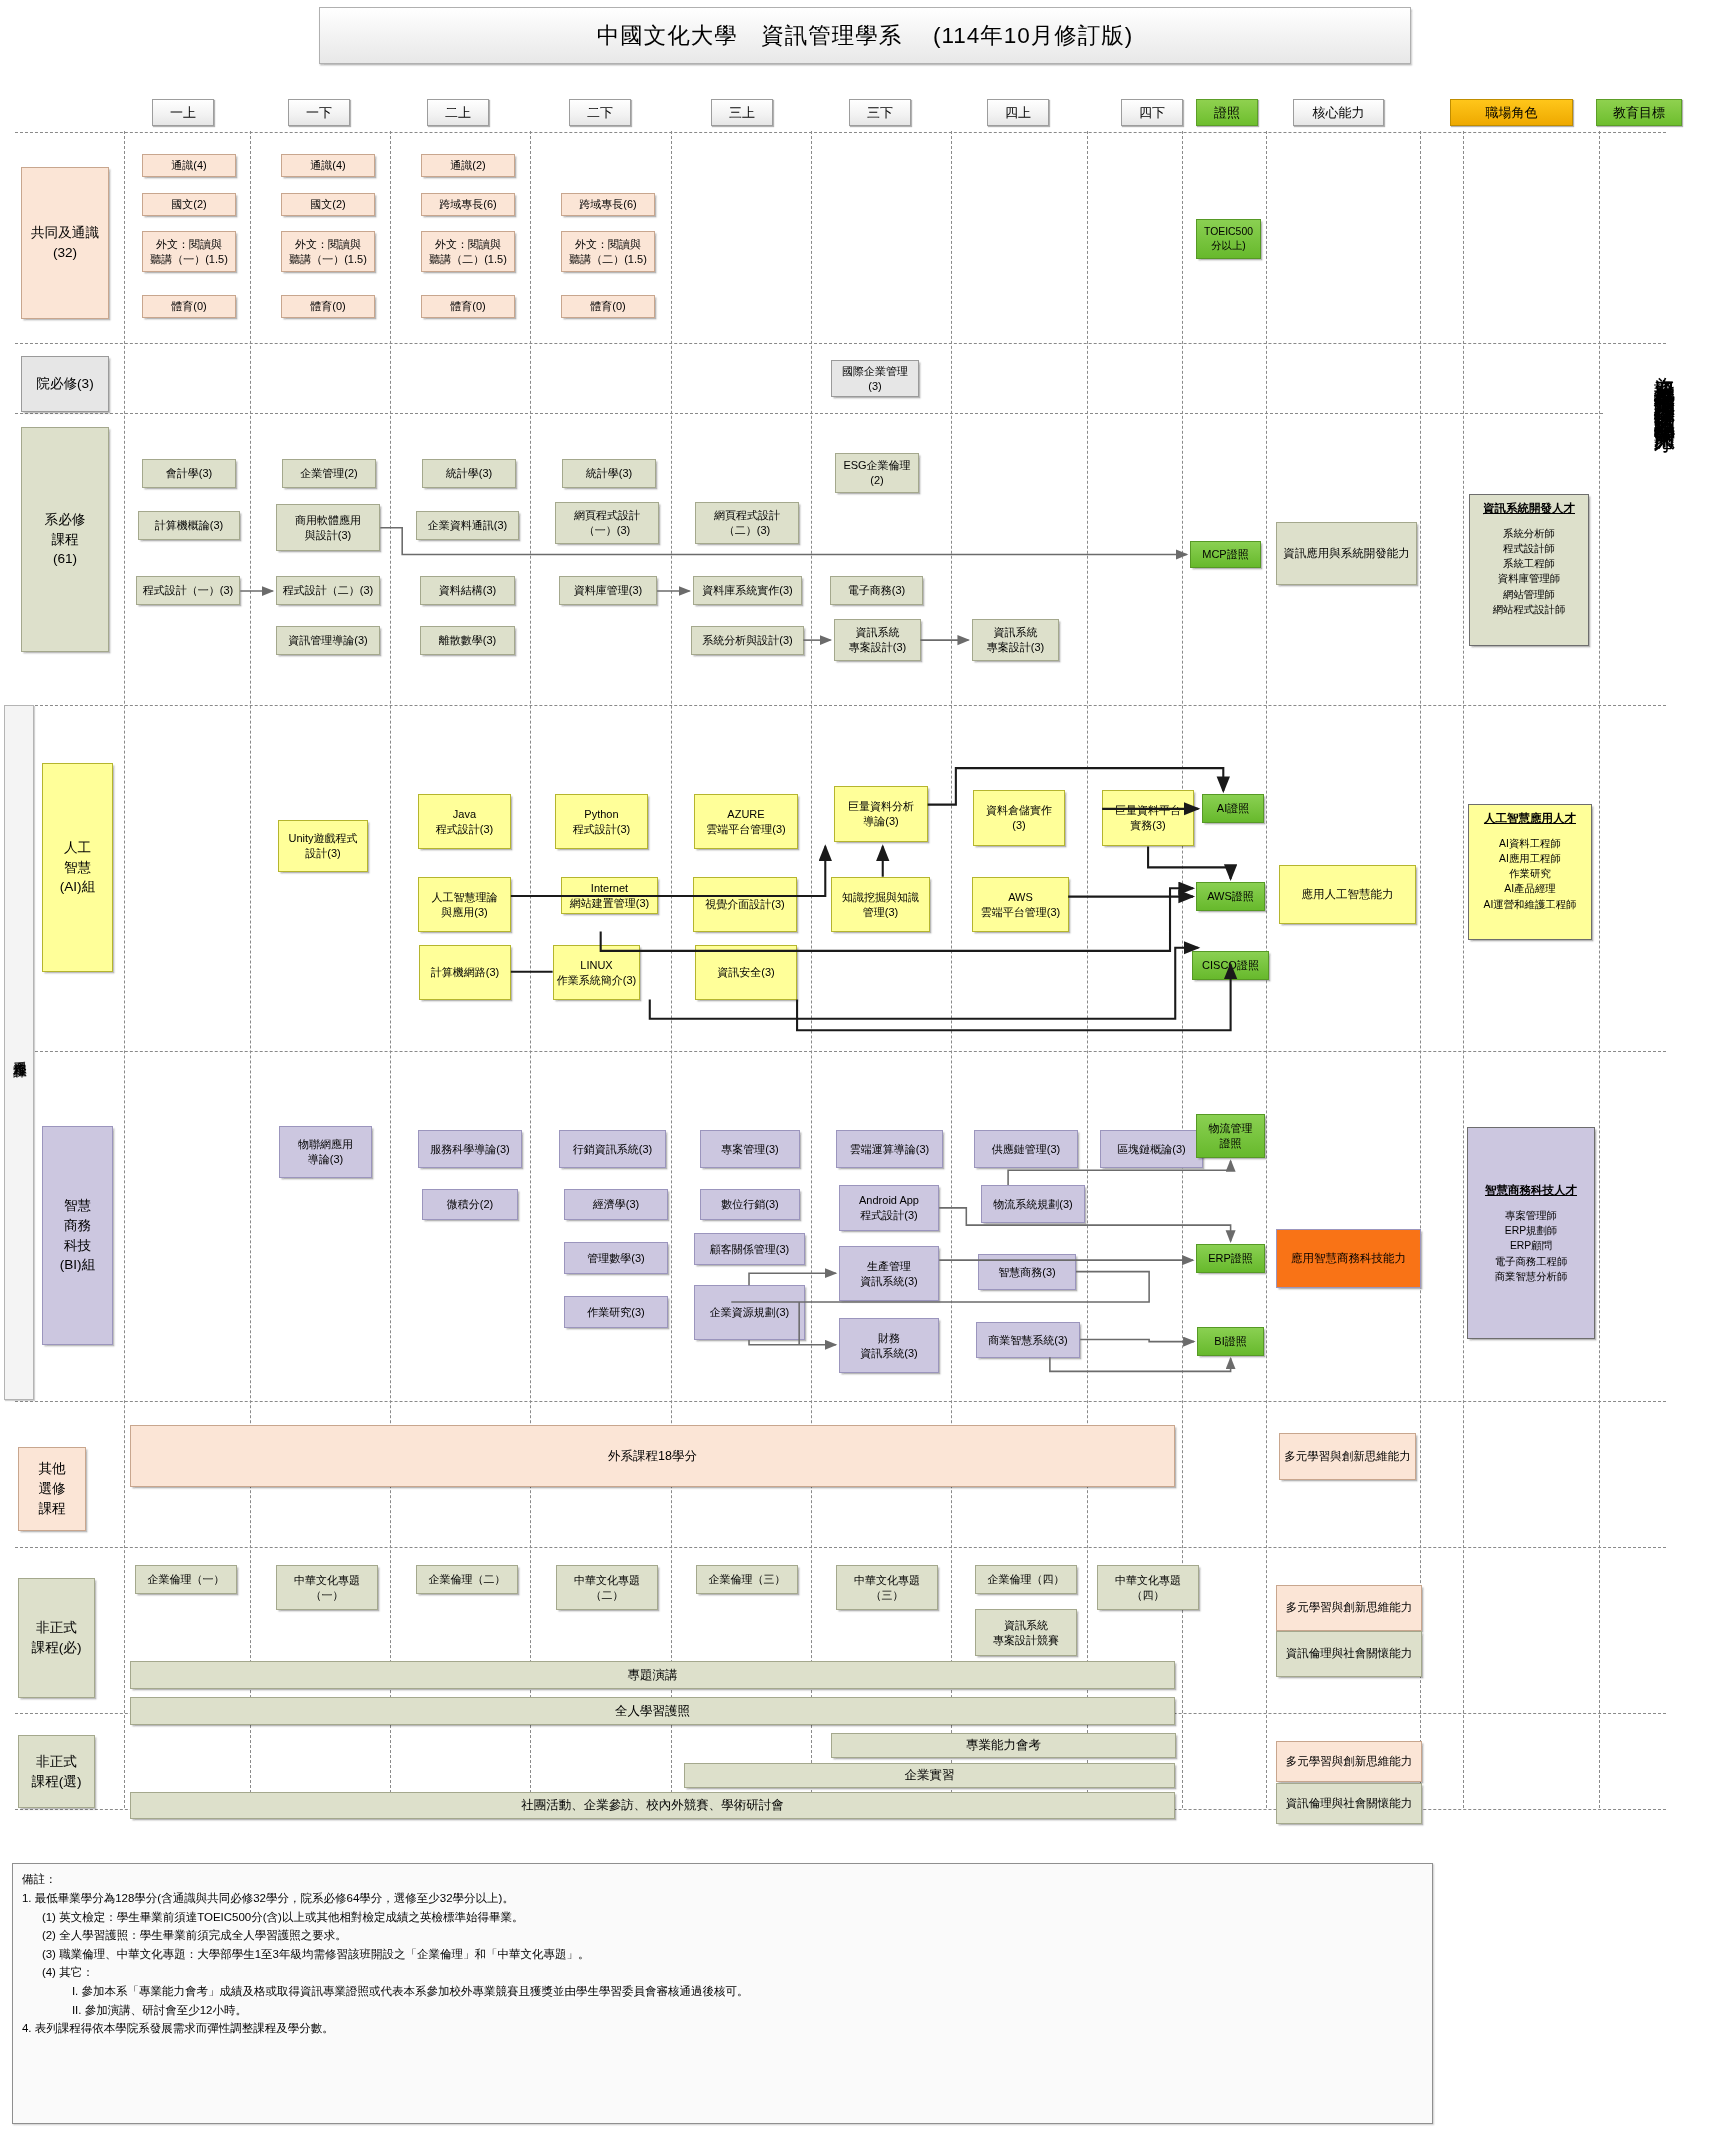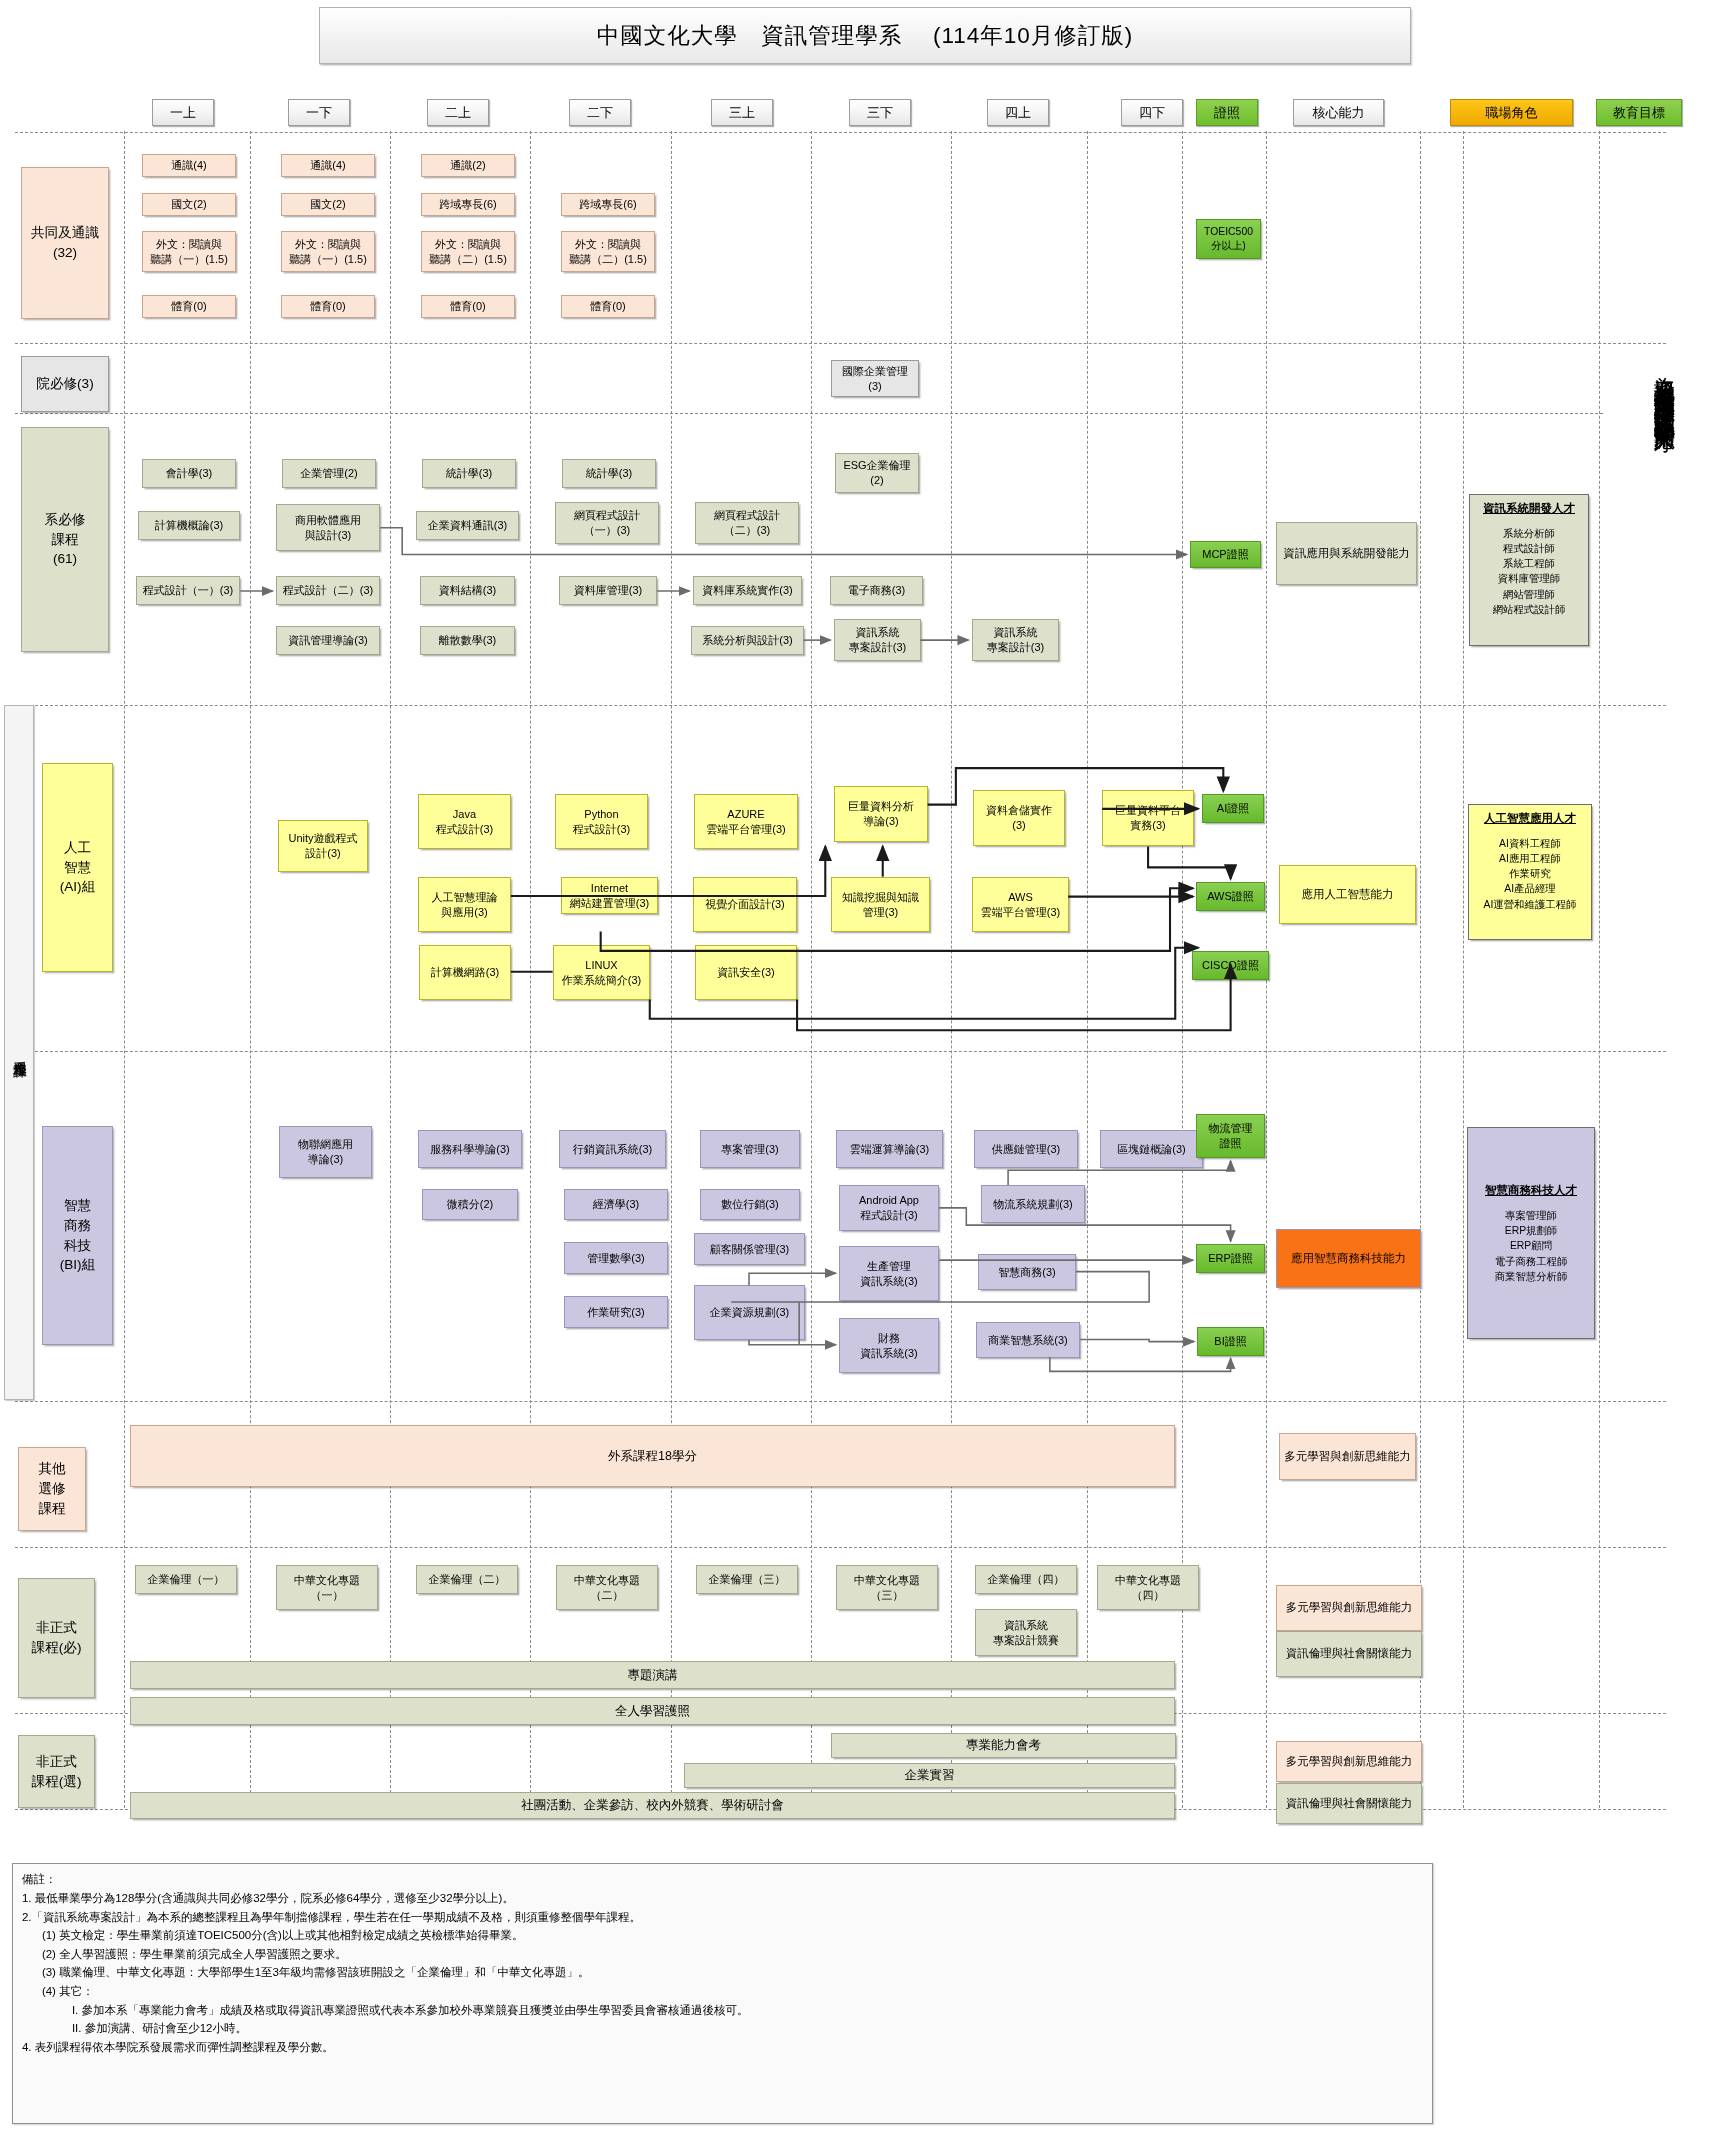--- a/index.html
+++ b/index.html
@@ -256,21 +256,21 @@
 <div class="node n-ai" style="left:418px;top:794px;width:93px;height:55px;white-space:pre-line;">Java
 程式設計(3)</div>
 <div class="node n-ai" style="left:418px;top:877px;width:93px;height:55px;white-space:pre-line;">人工智慧理論
 與應用(3)</div>
 <div class="node n-ai" style="left:419px;top:945px;width:92px;height:55px;white-space:pre-line;">計算機網路(3)</div>
 
 <div class="node n-ai" style="left:555px;top:794px;width:93px;height:55px;white-space:pre-line;">Python
 程式設計(3)</div>
 <div class="node n-ai" style="left:561px;top:877px;width:97px;height:37px;white-space:pre-line;">Internet
 網站建置管理(3)</div>
-<div class="node n-ai" style="left:553px;top:945px;width:97px;height:55px;white-space:pre-line;">LINUX
+<div class="node n-ai" style="left:553px;top:945px;width:87px;height:55px;white-space:pre-line;">LINUX
 作業系統簡介(3)</div>
 
 <div class="node n-ai" style="left:694px;top:794px;width:104px;height:55px;white-space:pre-line;">AZURE
 雲端平台管理(3)</div>
 <div class="node n-ai" style="left:693px;top:877px;width:104px;height:55px;white-space:pre-line;">視覺介面設計(3)</div>
 <div class="node n-ai" style="left:695px;top:945px;width:102px;height:55px;white-space:pre-line;">資訊安全(3)</div>
 
 <div class="node n-ai" style="left:834px;top:786px;width:94px;height:56px;white-space:pre-line;">巨量資料分析
 導論(3)</div>
 <div class="node n-ai" style="left:831px;top:877px;width:99px;height:55px;white-space:pre-line;">知識挖掘與知識
@@ -455,21 +455,20 @@
 
     <path d="M2068,2564 L2200,2564 L2200,2568 L2286,2568" marker-end="url(#ah)"></path>
 
     <path d="M2010,2598 L2010,2625 L2356,2625 L2356,2600" marker-end="url(#ah)"></path>
   </g>
 </svg>
 
 <div class="notes">
   <span class="ln">備註：</span>
   <span class="ln">1. 最低畢業學分為128學分(含通識與共同必修32學分，院系必修64學分，選修至少32學分以上)。</span>
-  <span class="ln">2.「資訊系統專案設計」為本系的總整課程且為學年制擋修課程，學生若在任一學期成績不及格，則須重修整個學年課程。</span>
   <span class="ln ind1">(1) 英文檢定：學生畢業前須達TOEIC500分(含)以上或其他相對檢定成績之英檢標準始得畢業。</span>
   <span class="ln ind1">(2) 全人學習護照：學生畢業前須完成全人學習護照之要求。</span>
   <span class="ln ind1">(3) 職業倫理、中華文化專題：大學部學生1至3年級均需修習該班開設之「企業倫理」和「中華文化專題」。</span>
   <span class="ln ind1">(4) 其它：</span>
   <span class="ln ind2">I. 參加本系「專業能力會考」成績及格或取得資訊專業證照或代表本系參加校外專業競賽且獲獎並由學生學習委員會審核通過後核可。</span>
   <span class="ln ind2">II. 參加演講、研討會至少12小時。</span>
   <span class="ln">4. 表列課程得依本學院系發展需求而彈性調整課程及學分數。</span>
 </div>
 
 

